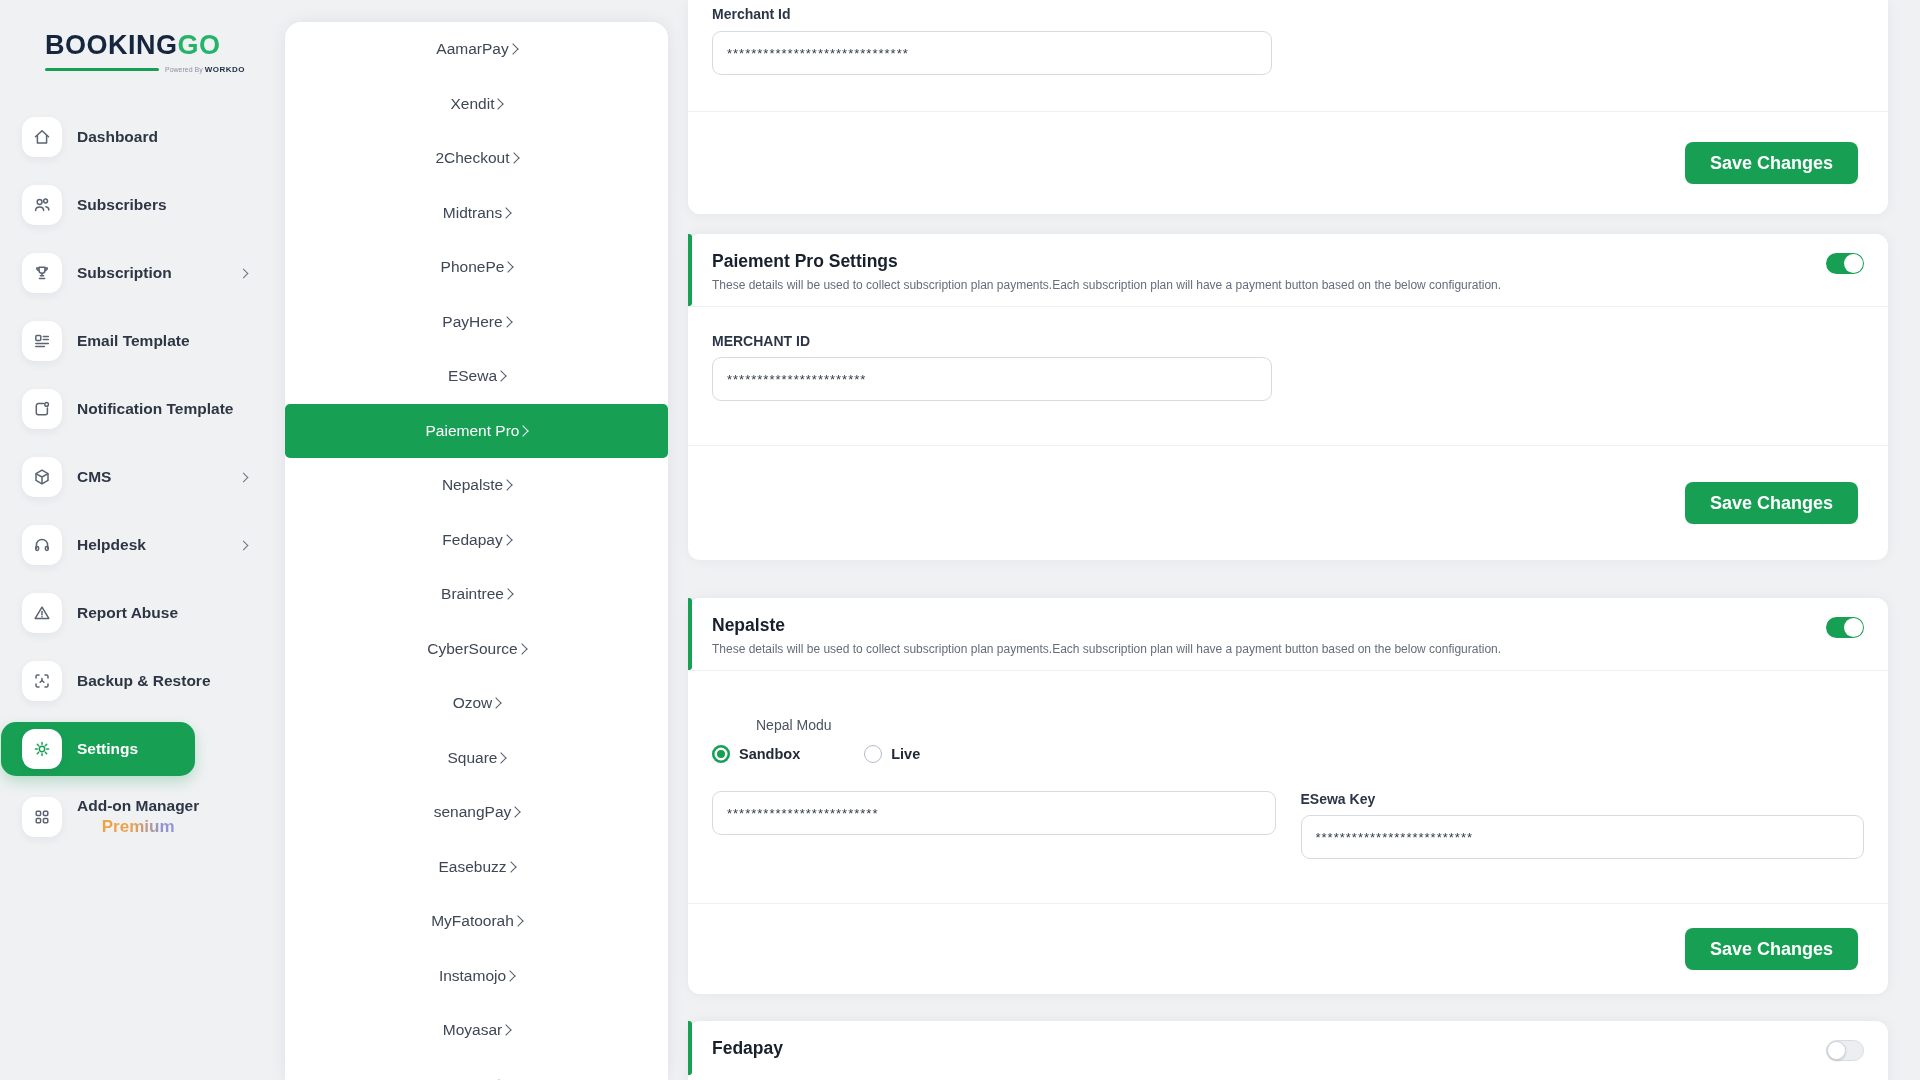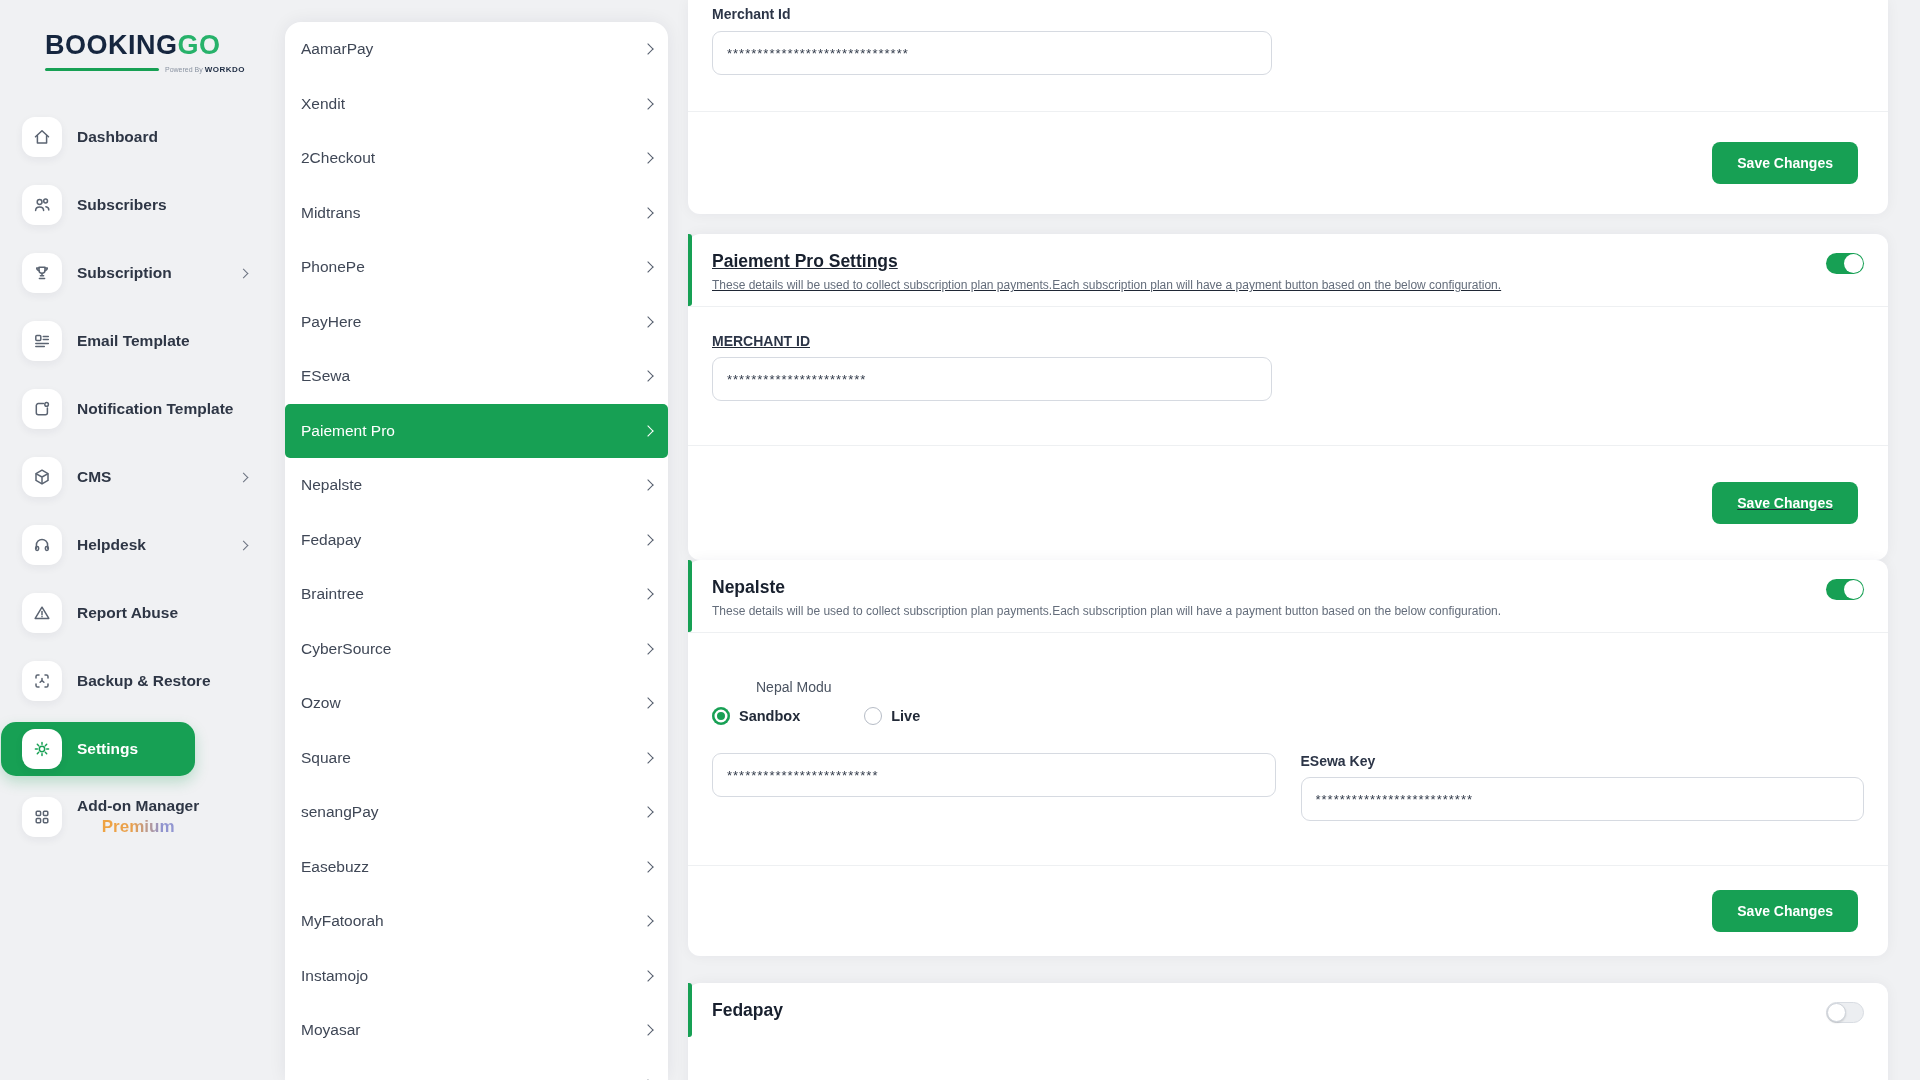--- a/index.html
+++ b/index.html
@@ -28,21 +28,21 @@
   .menu-item.active .menu-label { color:#ffffff; font-weight:700; }
   .menu-item.active .icon-tile svg { stroke:#17A054; }
   .addon-text { display:flex; flex-direction:column; }
   .premium-badge { font-size:17px; font-weight:700; text-align:center; margin-top:2px;
       background:linear-gradient(90deg,#f3a63b 0%,#e9a04c 45%,#8f93cf 70%,#9aa0d6 100%);
       -webkit-background-clip:text; background-clip:text; color:transparent; }
 
   
   .gateway-panel { width:383px; flex:0 0 383px; margin-top:22px; background:#ffffff;
       border-radius:16px 16px 0 0; box-shadow:0 0 18px rgba(20,30,50,.07); overflow:hidden; }
-  .gw-row { height:54.5px; display:flex; align-items:center; justify-content:space-between; padding:0 16px; cursor:pointer; }
+  .gw-row { height:54.5px; display:flex; align-items:center; justify-content:center; padding:0 16px; cursor:pointer; }
   .gw-label { font-size:15.5px; color:#3f4756; }
   .gw-chevron { width:8px; height:8px; border-right:1.8px solid #555e6d; border-bottom:1.8px solid #555e6d; transform:rotate(-45deg); }
   .gw-row.selected { background:#17A054; border-radius:5px; }
   .gw-row.selected .gw-label { color:#ffffff; }
   .gw-row.selected .gw-chevron { border-color:#ffffff; }
 
   
   .content { flex:1; padding:0 32px 0 20px; overflow:hidden; }
   .card { background:#ffffff; border-radius:12px; box-shadow:0 0 14px rgba(20,30,50,.05); position:relative; }
   .card.cut-top { border-radius:0 0 12px 12px; }
@@ -59,21 +59,21 @@
   .toggle.on .knob { position:absolute; right:1px; top:1px; width:19px; height:19px; border-radius:50%; background:#ffffff; }
   .toggle.off { background:#eceef1; border:1px solid #d8dce2; }
   .toggle.off .knob { position:absolute; left:0px; top:0px; width:19px; height:19px; border-radius:50%; background:#ffffff; border:1px solid #cfd4db; box-shadow:0 1px 2px rgba(0,0,0,.15); }
 
   .field-label { font-size:14px; font-weight:600; color:#2c3547; display:block; }
   .text-input { width:560px; height:44px; border:1px solid #d6dae1; border-radius:9px; padding:0 14px;
       font-size:13px; color:#333c4b; letter-spacing:1px; font-family:"Liberation Sans","DejaVu Sans",sans-serif; background:#fff; outline:none; }
 
   .sec-footer { display:flex; align-items:center; justify-content:flex-end; padding:0 30px; }
   .save-btn { background:#17A054; color:#ffffff; border:none; border-radius:8px; height:42px; padding:0 25px;
-      font-size:14px; font-weight:600; cursor:pointer; font-family:"Liberation Sans","DejaVu Sans",sans-serif; }
+      font-size:18px; font-weight:600; cursor:pointer; font-family:"Liberation Sans","DejaVu Sans",sans-serif; }
 
   
   .radio-row { display:flex; align-items:center; gap:64px; }
   .radio-opt { display:flex; align-items:center; gap:9px; cursor:pointer; }
   .radio-dot { width:18px; height:18px; border-radius:50%; }
   .radio-dot.checked { background:#17A054; box-shadow:inset 0 0 0 2.5px #17A054, inset 0 0 0 5px #ffffff; }
   .radio-dot.unchecked { background:#ffffff; border:1.5px solid #b6bcc6; }
   .radio-label { font-size:14.5px; font-weight:600; color:#222a38; }
 
   .two-col { display:flex; gap:25px; }
@@ -313,21 +313,21 @@
       <div style="padding:6px 24px 36px 24px;">
         <label class="field-label" style="margin-bottom:9px;">Merchant Id</label>
         <input class="text-input" type="text" readonly="" value="******************************" style="">
       </div>
       <div class="divider"></div>
       <div class="sec-footer" style="height:102px;">
         <button class="save-btn">Save Changes</button>
       </div>
     </section>
 
-    <section class="card" style="text-decoration:underline;">
+    <section class="card" style="margin-bottom:38px;">
       <div class="sec-header">
         <span class="sec-accent"></span>
         <div>
           <div class="sec-title">Paiement Pro Settings</div>
           <div class="sec-sub">These details will be used to collect subscription plan payments.Each subscription plan will have a payment button based on the below configuration.</div>
         </div>
         <span class="toggle on">
             <span class="knob"></span>
           </span>
       </div>

